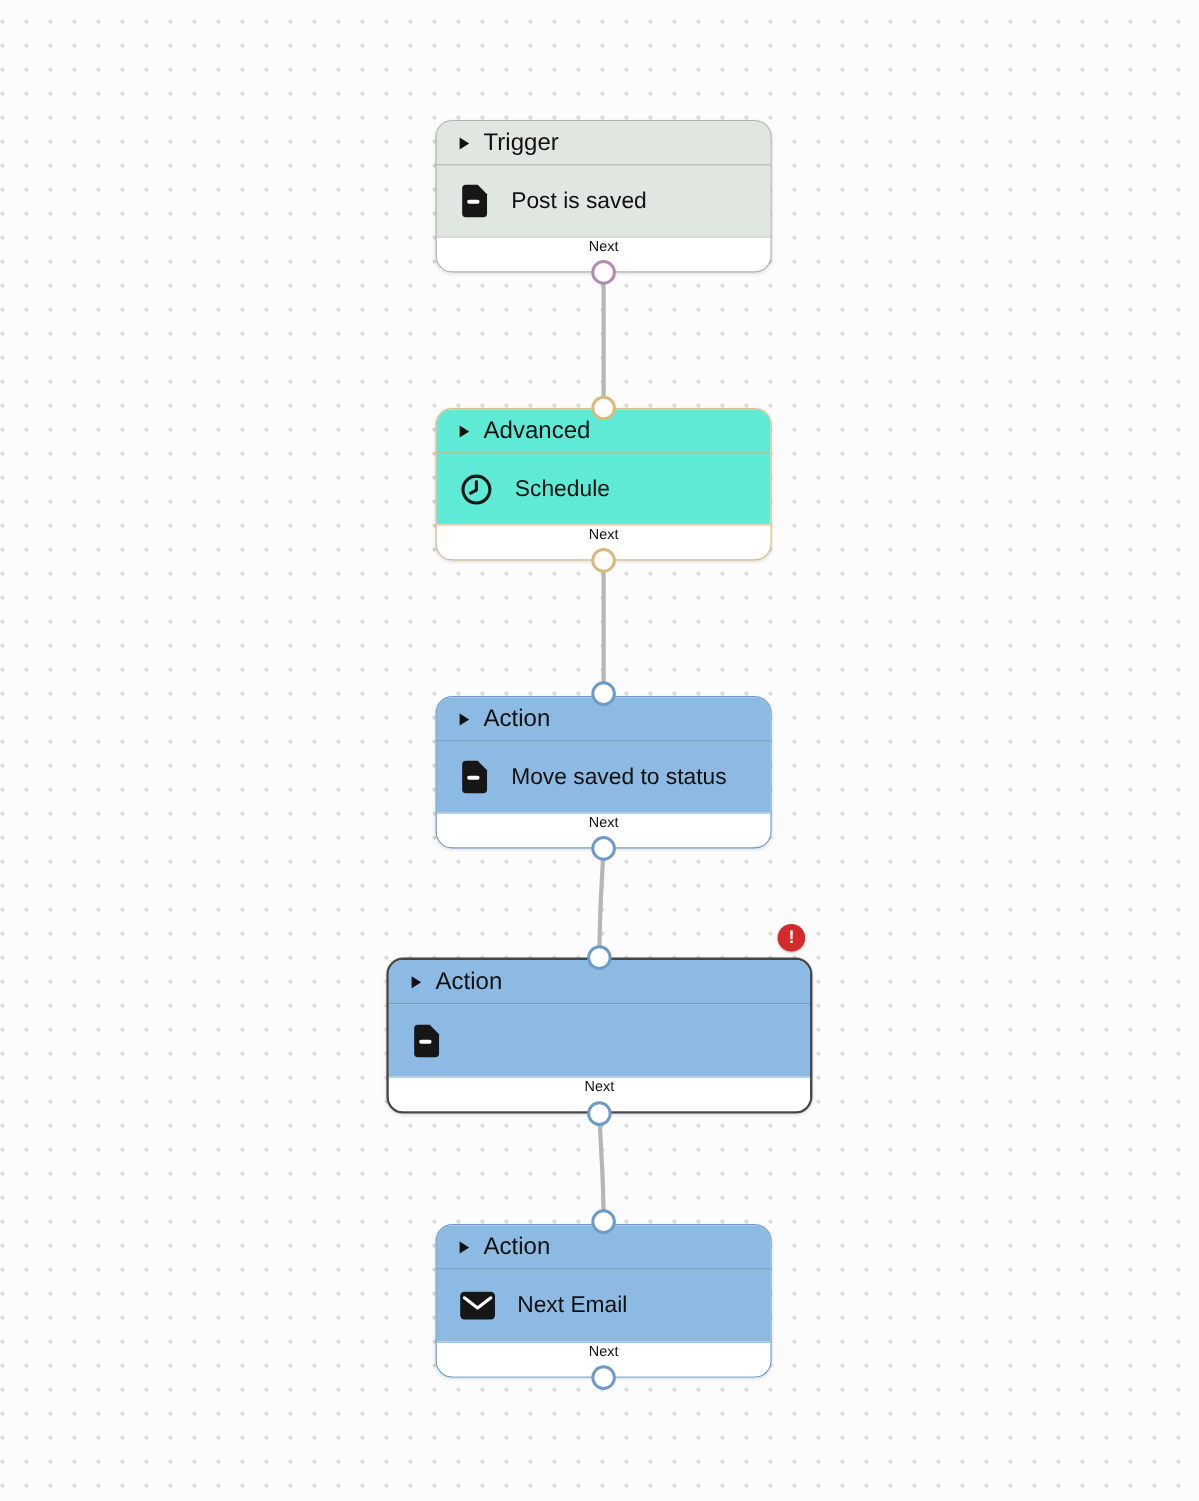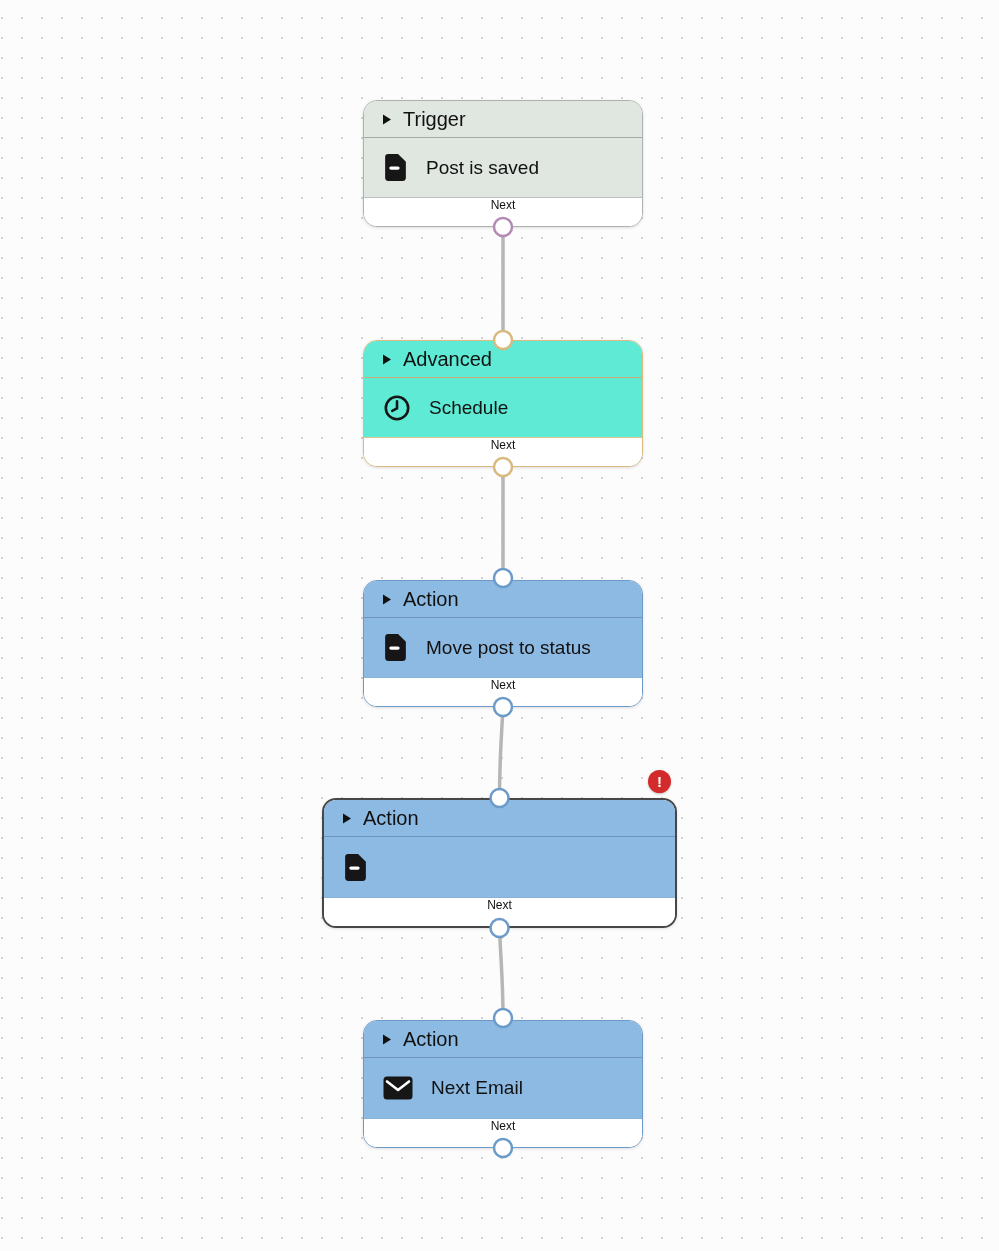--- a/index.html
+++ b/index.html
@@ -138,21 +138,21 @@
       </span>
       <span>Action</span>
     </div>
     <div class="node-body">
       <span class="icon">
         <svg width="25" height="29" viewBox="0 0 24 28">
           <path d="M5 1 h9.5 l7.5 7.5 V24 a3 3 0 0 1 -3 3 H5 a3 3 0 0 1 -3 -3 V4 a3 3 0 0 1 3 -3 z" fill="#161616"></path>
           <rect x="6" y="13" width="10" height="3.2" rx="1.6" fill="#fff"></rect>
         </svg>
       </span>
-      <span>Move post to status</span>
+      <span>Move saved to status</span>
     </div>
     <div class="node-footer">
       <span>Next</span>
     </div>
   </div>
 
   <div class="node theme-action selected" style="left:322px;top:798px;width:355px;height:130px;">
     <div class="node-header">
       <span class="icon">
         <svg width="10" height="11" viewBox="0 0 10 11">

